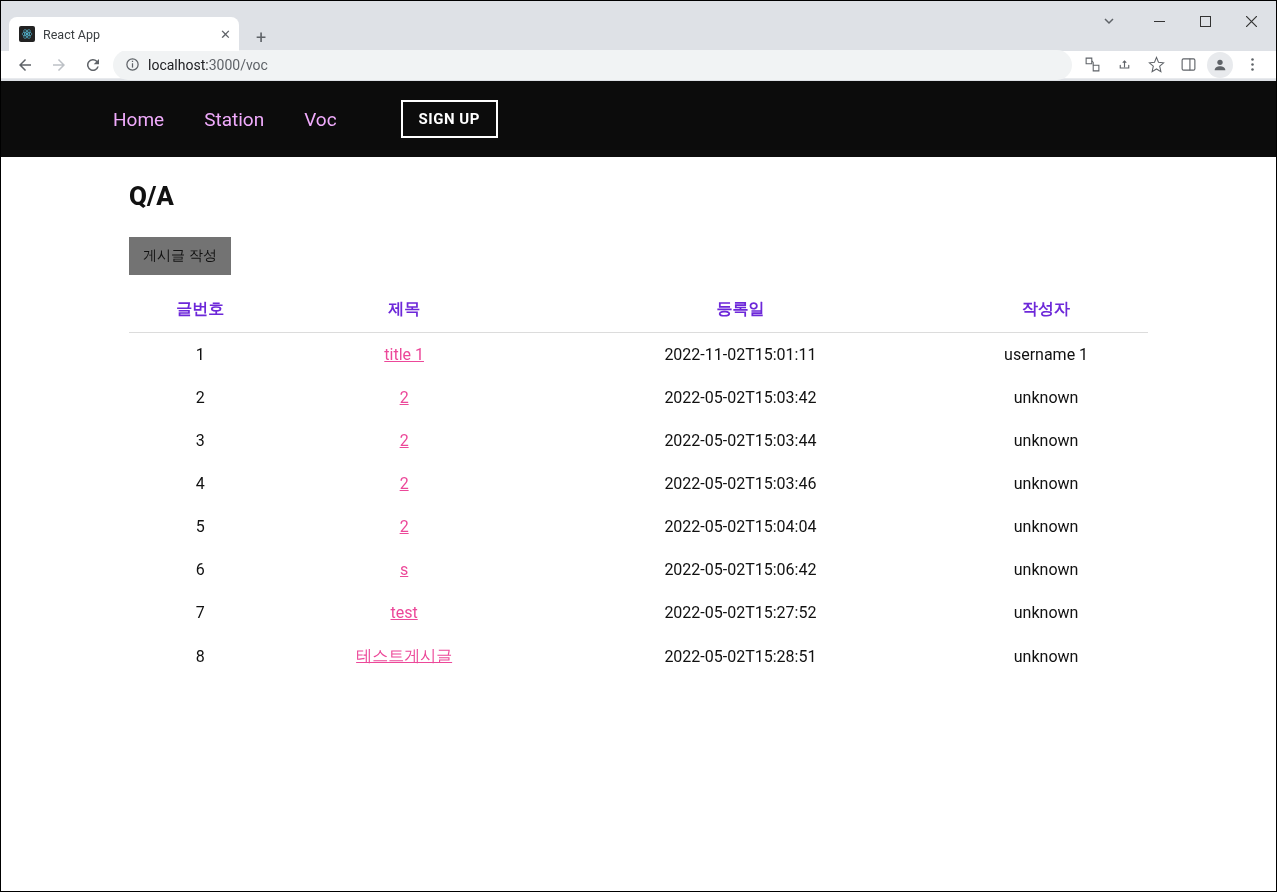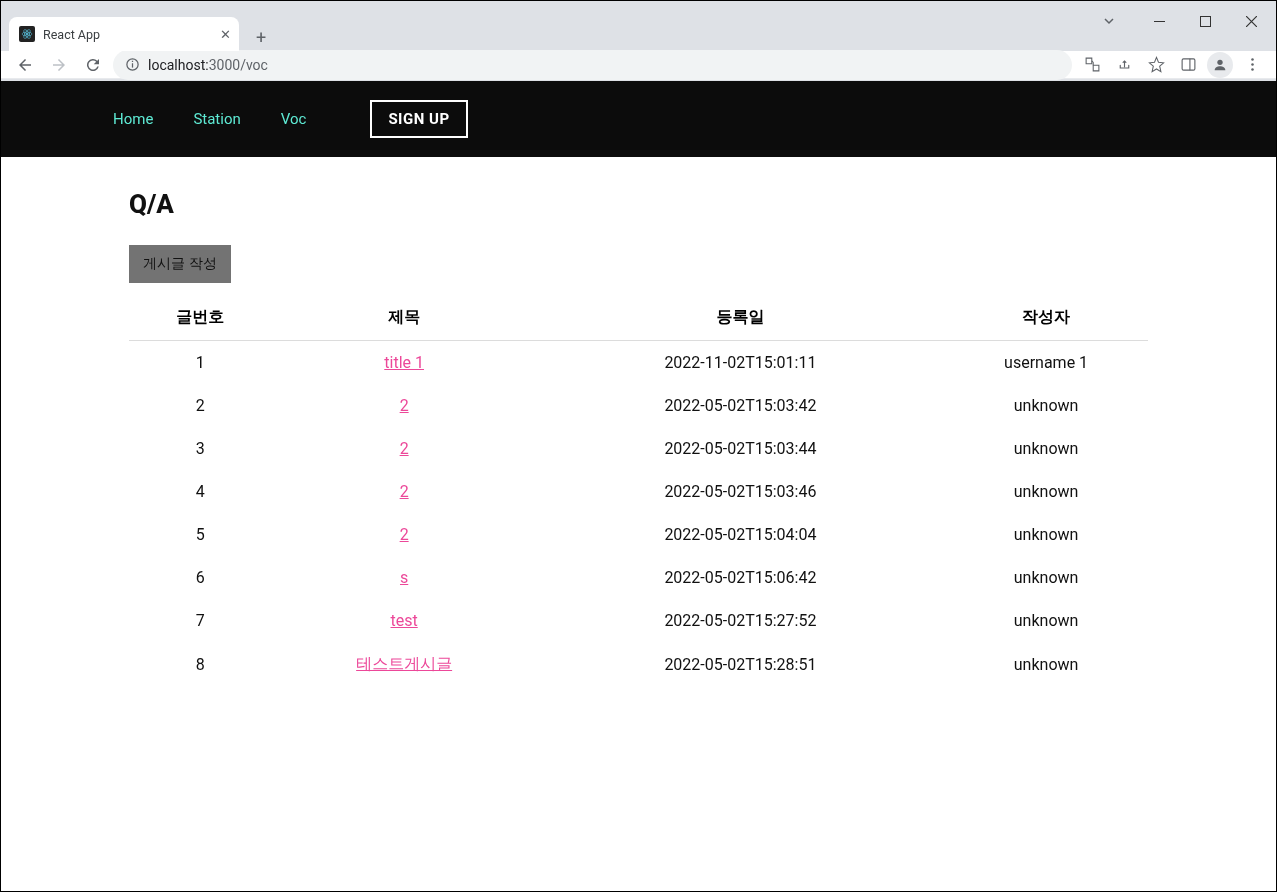--- a/index.html
+++ b/index.html
@@ -149,35 +149,35 @@
       font-size: 32px;
       font-weight: 400;
       letter-spacing: -0.5px;
     }
     .nav-right {
       display: flex;
       align-items: center;
       gap: 40px;
     }
     .nav-link {
-      font-size: 15px;
-      color: #5eead4;
+      font-size: 19px;
+      color: #f0abfc;
       cursor: pointer;
     }
     .signup-btn {
       border: 2px solid #fff;
       padding: 8px 16px;
       font-size: 15px;
       font-weight: 700;
       letter-spacing: 0.5px;
       cursor: pointer;
       margin-left: 24px;
     }
     .page {
-      padding: 32px 128px;
+      padding: 24px 128px;
     }
     .page-title {
       font-size: 26px;
       font-weight: 800;
       color: #111;
       margin-bottom: 26px;
     }
     .write-btn {
       background: #737373;
       border: none;
@@ -189,21 +189,21 @@
     }
     table {
       width: 100%;
       border-collapse: collapse;
     }
     thead th {
       font-size: 16px;
       font-weight: 700;
       padding: 10px 8px 12px;
       border-bottom: 1px solid #dcdcdc;
-      color: #000000;
+      color: #6d28d9;
     }
     tbody td {
       padding: 12px 8px;
       font-size: 16px;
       text-align: center;
       color: #111;
     }
     tbody td a {
       color: #ec4899;
       text-decoration: underline;

